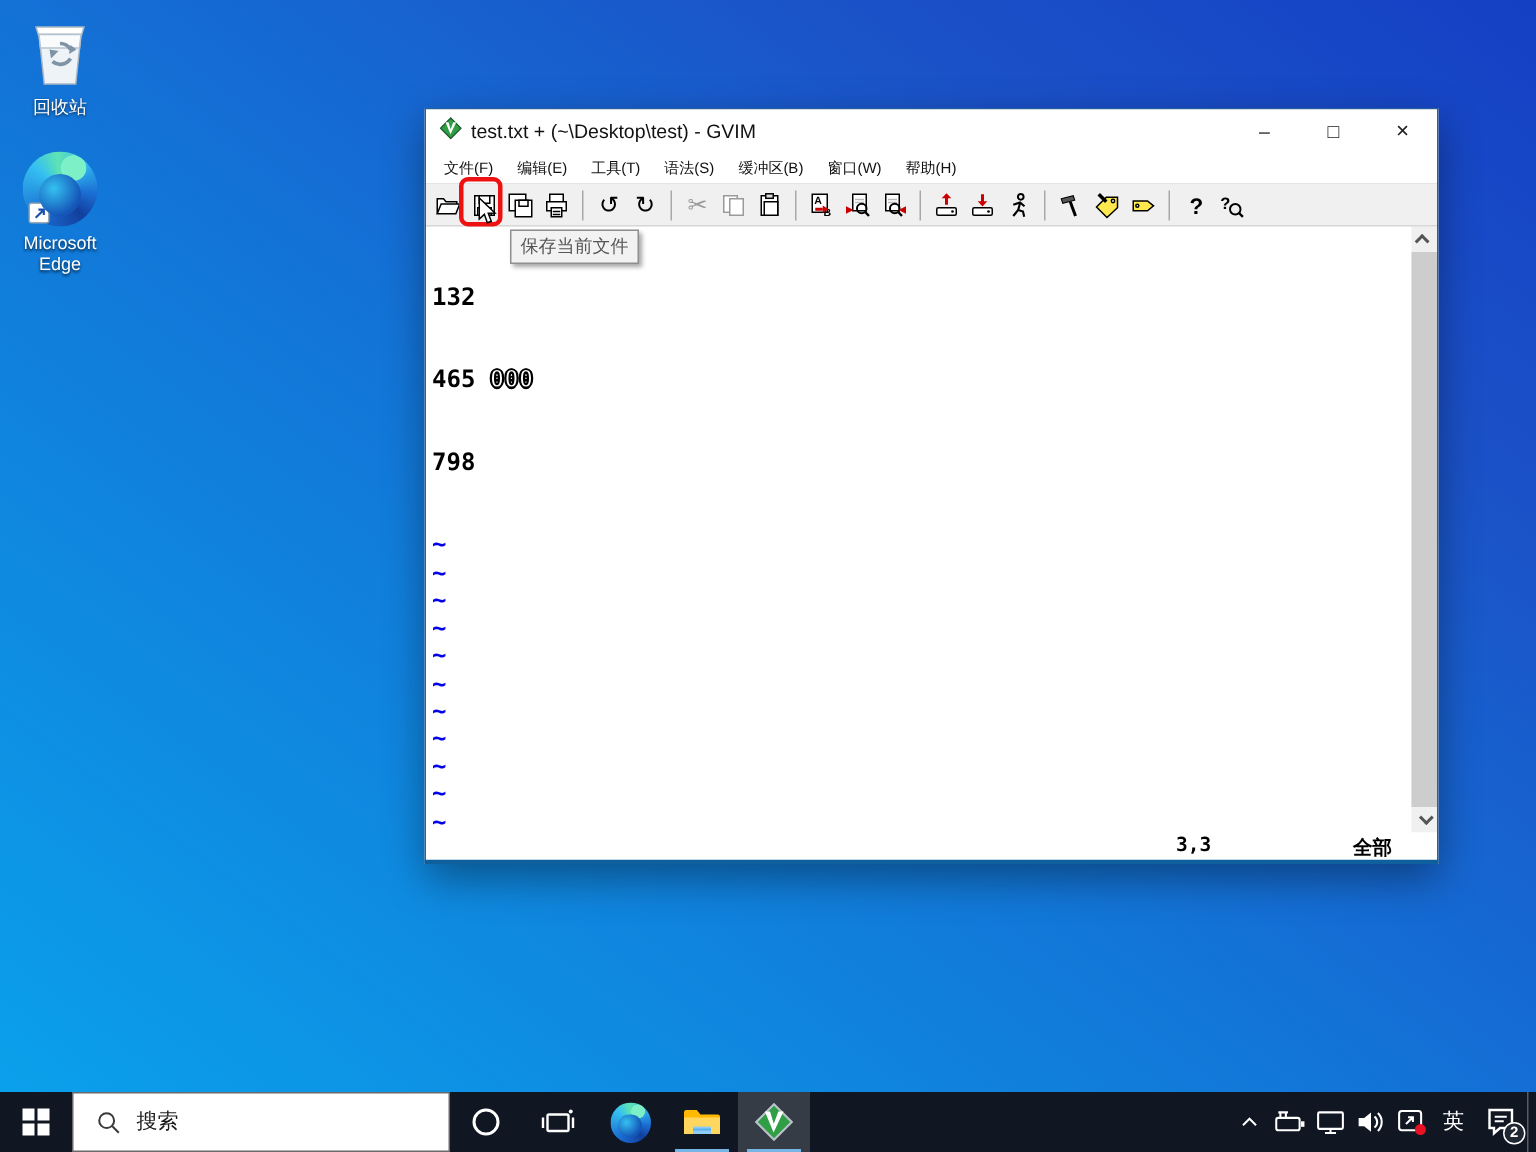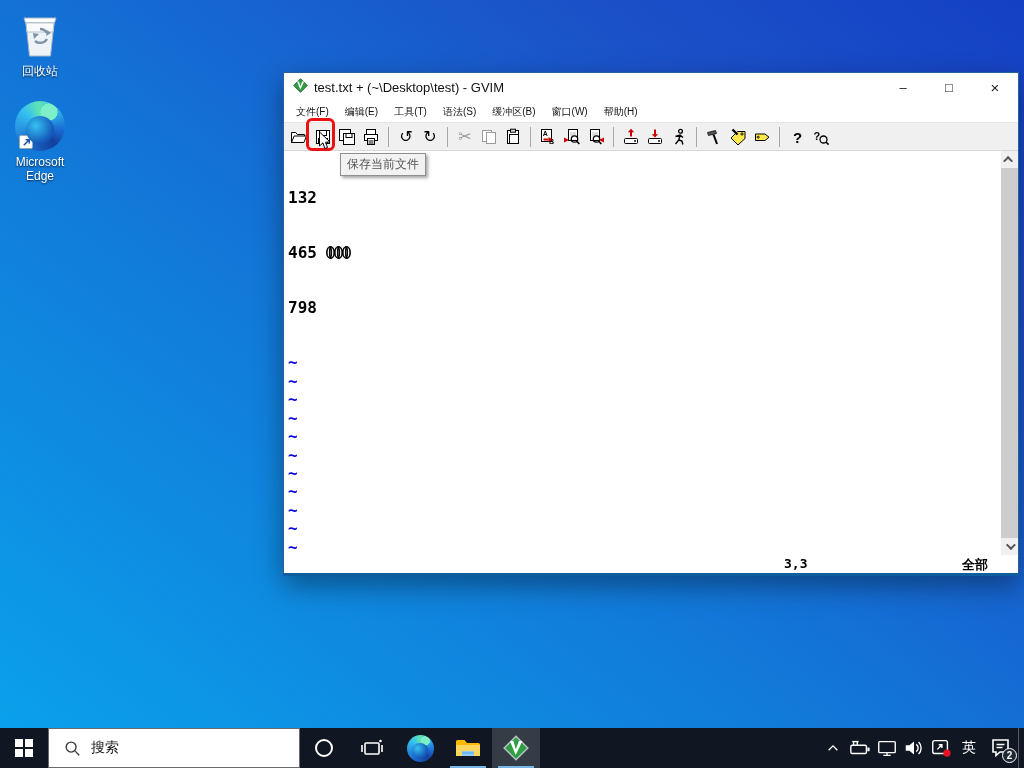--- a/index.html
+++ b/index.html
@@ -19,21 +19,21 @@
     background:
       radial-gradient(circle at 68% 22%, #7ef0c8 0 16%, rgba(0,0,0,0) 17%),
       conic-gradient(from 140deg at 50% 50%, #123f9e, #1b6fd4 22%, #35c1f1 48%, #5fe3b2 60%, #35c1f1 72%, #1b6fd4 88%, #123f9e); }
   .edge-ball::after { content:""; position:absolute; left:22%; top:30%; width:56%; height:56%;
     border-radius:50%; background:radial-gradient(circle at 35% 35%, #35c1f1, #1456b8 70%); }
   .shortcut-badge { position:absolute; left:4px; bottom:2px; width:14px; height:14px;
     background:#fff; border:1px solid #9aa7b4; border-radius:2px;
     display:flex; align-items:center; justify-content:center; }
 
   
-  #gvim { position:absolute; left:283px; top:72px; width:736px; height:504px;
+  #gvim { position:absolute; left:283px; top:72px; width:676px; height:504px;
     background:#fff; border:1px solid #2a5f9e; border-bottom:3px solid #0d5f9e;
     box-shadow:0 10px 26px rgba(0,0,0,.38); display:flex; flex-direction:column; }
   .titlebar { height:28px; background:#fff; display:flex; align-items:center; font-size:13px; color:#111; }
   .titlebar .vim-logo { margin:0 6px 0 9px; }
   .title-text { flex:1; white-space:nowrap; overflow:hidden; }
   .win-btn { width:46px; height:28px; display:flex; align-items:center; justify-content:center;
     font-size:13px; color:#222; }
   .win-btn.close { font-size:15px; }
 
   .menubar { height:22px; background:#fff; display:flex; align-items:center;
@@ -46,21 +46,21 @@
   .tb-btn svg { width:18px; height:18px; }
   .tb-btn .g { font-size:16px; line-height:1; color:#000; font-family:"DejaVu Sans", sans-serif; }
   .tb-sep { width:1px; height:20px; background:#a8a8a8; margin:0 5px; }
 
   .editor-wrap { flex:1; display:flex; min-height:0; }
   .editor { flex:1; background:#fff; padding:1px 0 0 4px; overflow:hidden;
     font-family:"DejaVu Sans Mono", monospace; font-weight:bold; font-size:16px; line-height:18.4px;
     color:#000; white-space:pre; }
   .tilde { color:#0000e6; }
   .hollow { color:#fff; -webkit-text-stroke:1px #000;
-    text-shadow:-1px 0 #000,1px 0 #000,0 -1px #000,0 1px #000;font-family:Liberation Serif, serif; }
+    text-shadow:-1px 0 #000,1px 0 #000,0 -1px #000,0 1px #000; }
 
   .vscroll { width:17px; background:#f0f0f0; display:flex; flex-direction:column; }
   .scroll-arrow { height:17px; display:flex; align-items:center; justify-content:center; }
   .chev { width:7px; height:7px; border-left:2px solid #555; border-top:2px solid #555; }
   .chev.up { transform:rotate(45deg) translateY(2px); }
   .chev.down { transform:rotate(225deg) translateY(2px); }
   .scroll-thumb { flex:1; background:#cdcdcd; margin:0; }
 
   .statusbar { height:18px; background:#fff; position:relative;
     font-family:"DejaVu Sans Mono", monospace; font-weight:bold; font-size:13px; color:#000; }

